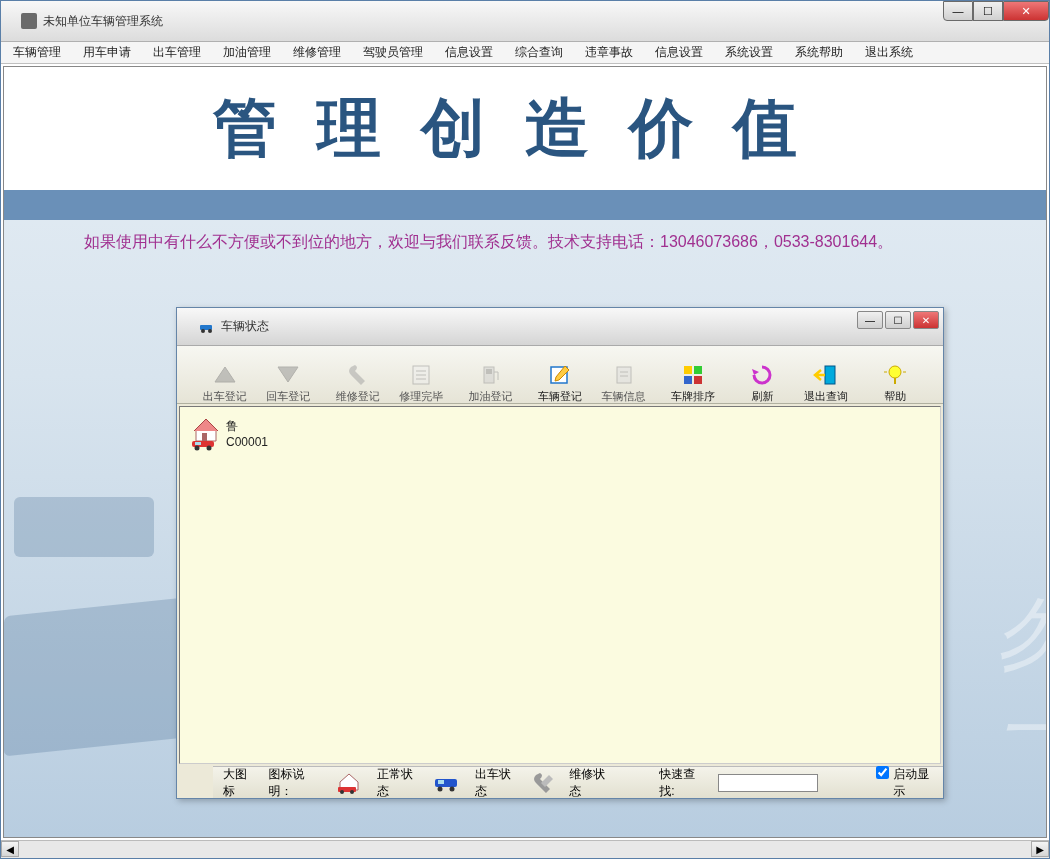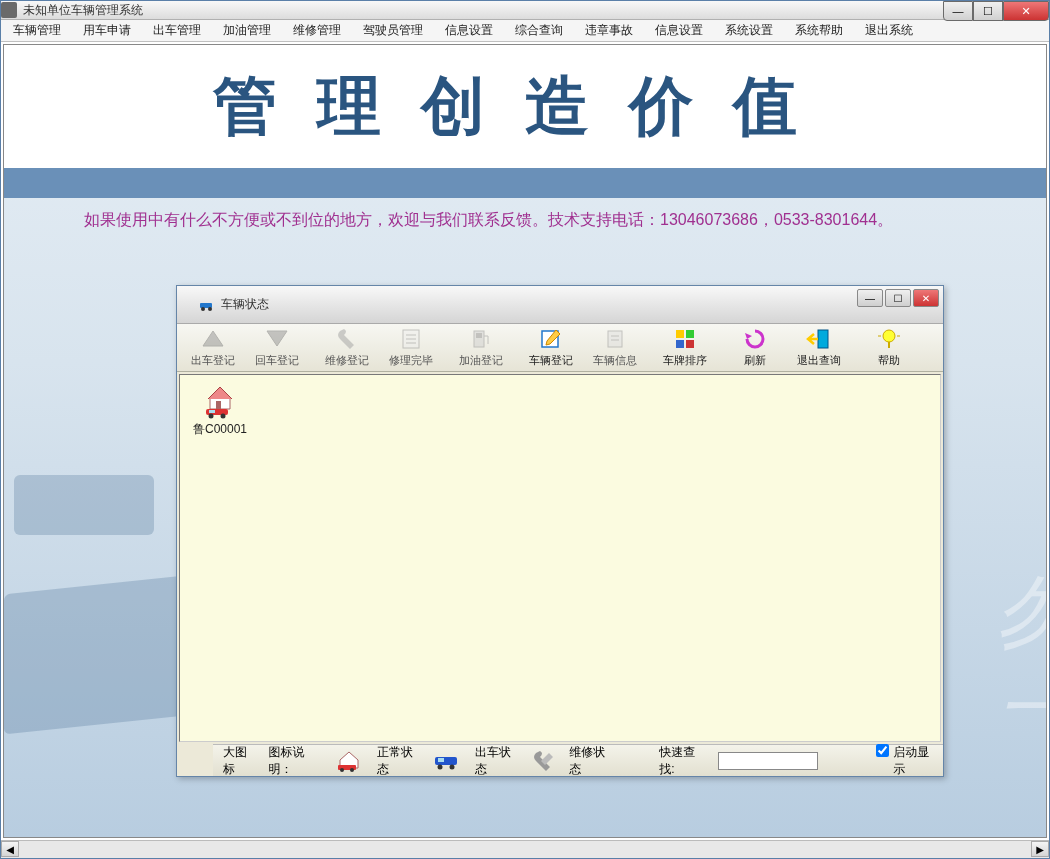--- a/index.html
+++ b/index.html
@@ -1,20 +1,20 @@
 <!DOCTYPE html>
 <html><head>
 <meta charset="utf-8">
 <style>
 * { box-sizing: border-box; margin: 0; padding: 0; }
 body { font-family: "Microsoft YaHei", SimSun, Arial, sans-serif; font-size: 12px; background: #4a7ba6; width: 1050px; height: 859px; overflow: hidden; position: relative; }
 
 
 .outer-window { width: 1050px; height: 859px; background: #fff; border: 1px solid #5a7fa8; display: flex; flex-direction: column; }
-.outer-titlebar { height: 19px; background: linear-gradient(to bottom, #f8f8f8, #dcdcdc); border-bottom: 1px solid #b0b0b0; display: flex; align-items: center; padding: 0 0; position: relative; }
+.outer-titlebar { height: 41px; background: linear-gradient(to bottom, #f8f8f8, #dcdcdc); border-bottom: 1px solid #b0b0b0; display: flex; align-items: center; padding: 0 20px; position: relative; }
 .outer-titlebar .app-icon { width: 16px; height: 16px; background: #6a6a6a; border-radius: 2px; margin-right: 6px; }
 .outer-titlebar .title-text { font-size: 12px; color: #333; }
 .win-controls { position: absolute; right: 0; top: 0; display: flex; height: 20px; }
 .win-btn { width: 30px; height: 20px; border: 1px solid #6a6a6a; display: flex; align-items: center; justify-content: center; font-size: 11px; background: linear-gradient(to bottom,#f0f0f0,#d0d0d0); }
 .win-btn.min { border-radius: 0 0 0 4px; }
 .win-btn.close { background: linear-gradient(to bottom,#e77,#c33); color: #fff; border-radius: 0 0 4px 0; width: 46px; }
 
 
 .menu-bar { height: 22px; background: #f5f5f5; border-bottom: 1px solid #c0c0c0; display: flex; padding: 0 6px; gap: 10px; }
 .menu-item { font-size: 12px; color: #222; padding: 2px 6px; cursor: default; }
@@ -31,30 +31,30 @@
 
 .child-window { position: absolute; left: 172px; top: 240px; width: 768px; height: 492px; background: #ece9d8; border: 1px solid #6585a8; box-shadow: 2px 2px 6px rgba(0,0,0,0.25); display: flex; flex-direction: column; }
 .child-titlebar { height: 38px; background: linear-gradient(to bottom,#f8f8f8,#d5d5d5); border-bottom: 1px solid #aaa; display: flex; align-items: center; padding: 0 22px; position: relative; }
 .child-titlebar .icon { width: 16px; height: 12px; margin-right: 6px; display: inline-block; }
 .child-titlebar .ct-text { font-size: 12px; color: #333; }
 .child-win-controls { position: absolute; right: 4px; top: 3px; display: flex; gap: 2px; }
 .child-win-btn { width: 26px; height: 18px; border: 1px solid #888; background: linear-gradient(to bottom,#f0f0f0,#cfcfcf); font-size: 10px; display:flex;align-items:center;justify-content:center; border-radius: 2px; }
 .child-win-btn.close { background: linear-gradient(to bottom,#e77,#c33); color:#fff; }
 
 
-.toolbar { height: 48px; background: linear-gradient(to bottom,#f7f7f2,#e6e4d6); border-bottom: 1px solid #b0b0a0; display: flex; align-items: center; padding: 4px; }
+.toolbar { height: 58px; background: linear-gradient(to bottom,#f7f7f2,#e6e4d6); border-bottom: 1px solid #b0b0a0; display: flex; align-items: flex-start; padding: 16px; }
 .tool-btn { width: 64px; display: flex; flex-direction: column; align-items: center; justify-content: center; gap: 2px; font-size: 11px; color: #555; border: 1px solid transparent; }
 .tool-btn.enabled { color: #222; }
 .tool-btn .ticon { width: 26px; height: 24px; display: flex; align-items: center; justify-content: center; }
 .tool-btn.disabled .ticon svg { opacity: 0.45; filter: grayscale(100%); }
 .tool-sep { width: 2px; background: linear-gradient(to bottom, transparent, #bbb, transparent); margin: 4px 2px; }
 
 
 .list-area { flex: 1; background: #fbfbe0; border: 1px inset #ccc; margin: 2px; padding: 8px; display: flex; align-content: flex-start; flex-wrap: wrap; gap: 20px; }
-.vehicle-item { width: 64px; display: flex; flex-direction: column; align-items: center; gap: 2px; font-size: 12px; color: #222; }
+.vehicle-item { width: 64px; display: flex; flex-direction: row; align-items: center; gap: 2px; font-size: 12px; color: #222; }
 .vehicle-item .vicon { width: 36px; height: 36px; }
 
 
 .statusbar { height: 32px; background: linear-gradient(to bottom,#f4f3ea,#e2e0d0); border-top: 1px solid #bbb; display: flex; align-items: center; padding: 0 10px; gap: 14px; font-size: 12px; margin-left: 36px; }
 .statusbar .sicon { width: 28px; height: 22px; display:inline-flex; align-items:center; justify-content:center; }
 .statusbar label { display: flex; align-items: flex-start; gap: 4px; }
 .statusbar input[type=text] { width: 100px; height: 18px; border: 1px solid #888; font-size: 12px; padding: 0 2px; }
 
 
 .outer-scroll { height: 18px; background: #e8e8e8; border-top: 1px solid #bbb; position: relative; }

